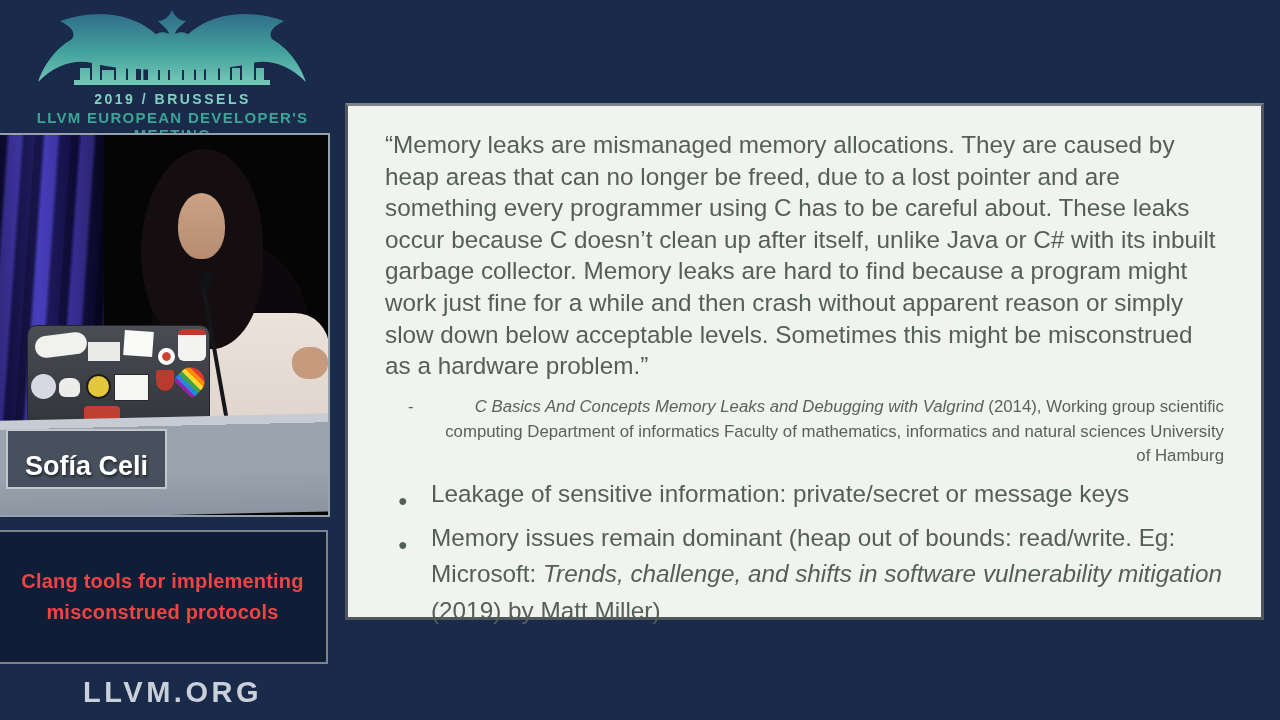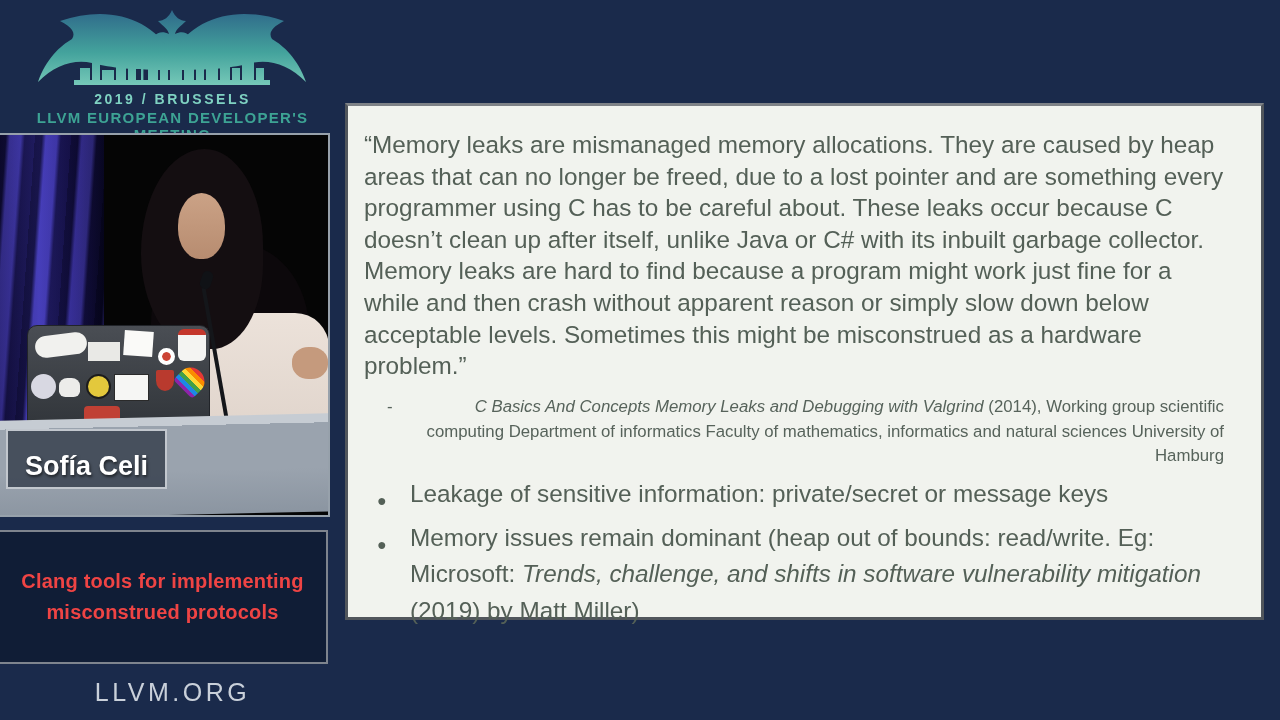--- a/index.html
+++ b/index.html
@@ -75,28 +75,28 @@
   .title-box {
     position:absolute; left:-3px; top:530px; width:331px; height:134px;
     background:#101d36; border:2px solid #7e848e;
     display:flex; align-items:center; justify-content:center;
   }
   .title-box .title-lines { width:100%; text-align:center; color:#ef4444; font-weight:bold; font-size:20px; line-height:31px; letter-spacing:.2px; }
   .footer-band {
     position:absolute; left:0; top:664px; width:345px; height:56px;
     display:flex; align-items:center; justify-content:center;
   }
-  .footer-band .site { color:#c9d0da; font-size:25px; font-weight:normal; letter-spacing:3.5px; }
+  .footer-band .site { color:#c9d0da; font-size:29px; font-weight:bold; letter-spacing:3.5px; }
 
   
   .slide {
     position:absolute; left:345px; top:103px; width:919px; height:517px;
     background:#f1f3ee;
     border:3px solid #51565c; border-top-color:#7e8287;
-    padding:23px 37px 0 16px;
+    padding:23px 37px 0 37px;
     color:#546057;
   }
   .quote { margin:0; font-size:24.3px; line-height:31.6px; }
   .attribution {
     display:flex; margin:13px 0 0 0; padding-left:23px;
     font-size:16.8px; line-height:24.8px; color:#57635b;
   }
   .attr-dash { flex:0 0 auto; }
   .attr-body { flex:1; text-align:right; padding-left:18px; }
   .it { font-style:italic;margin-top:12px; }

